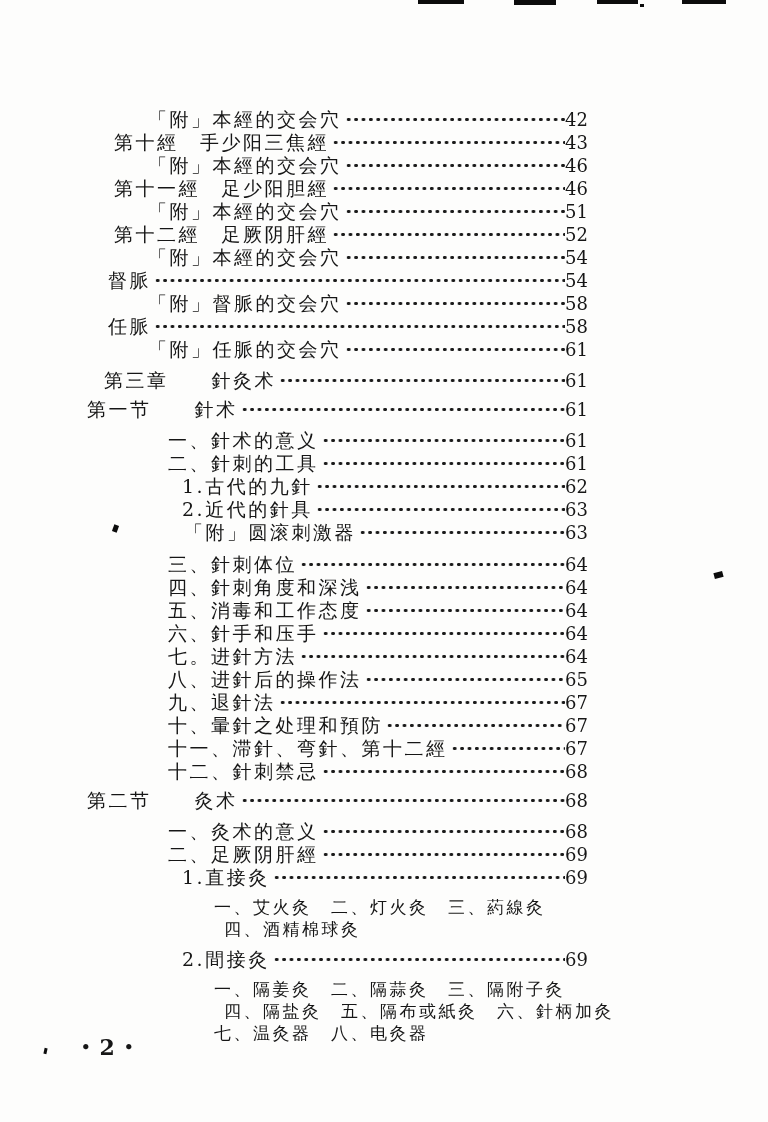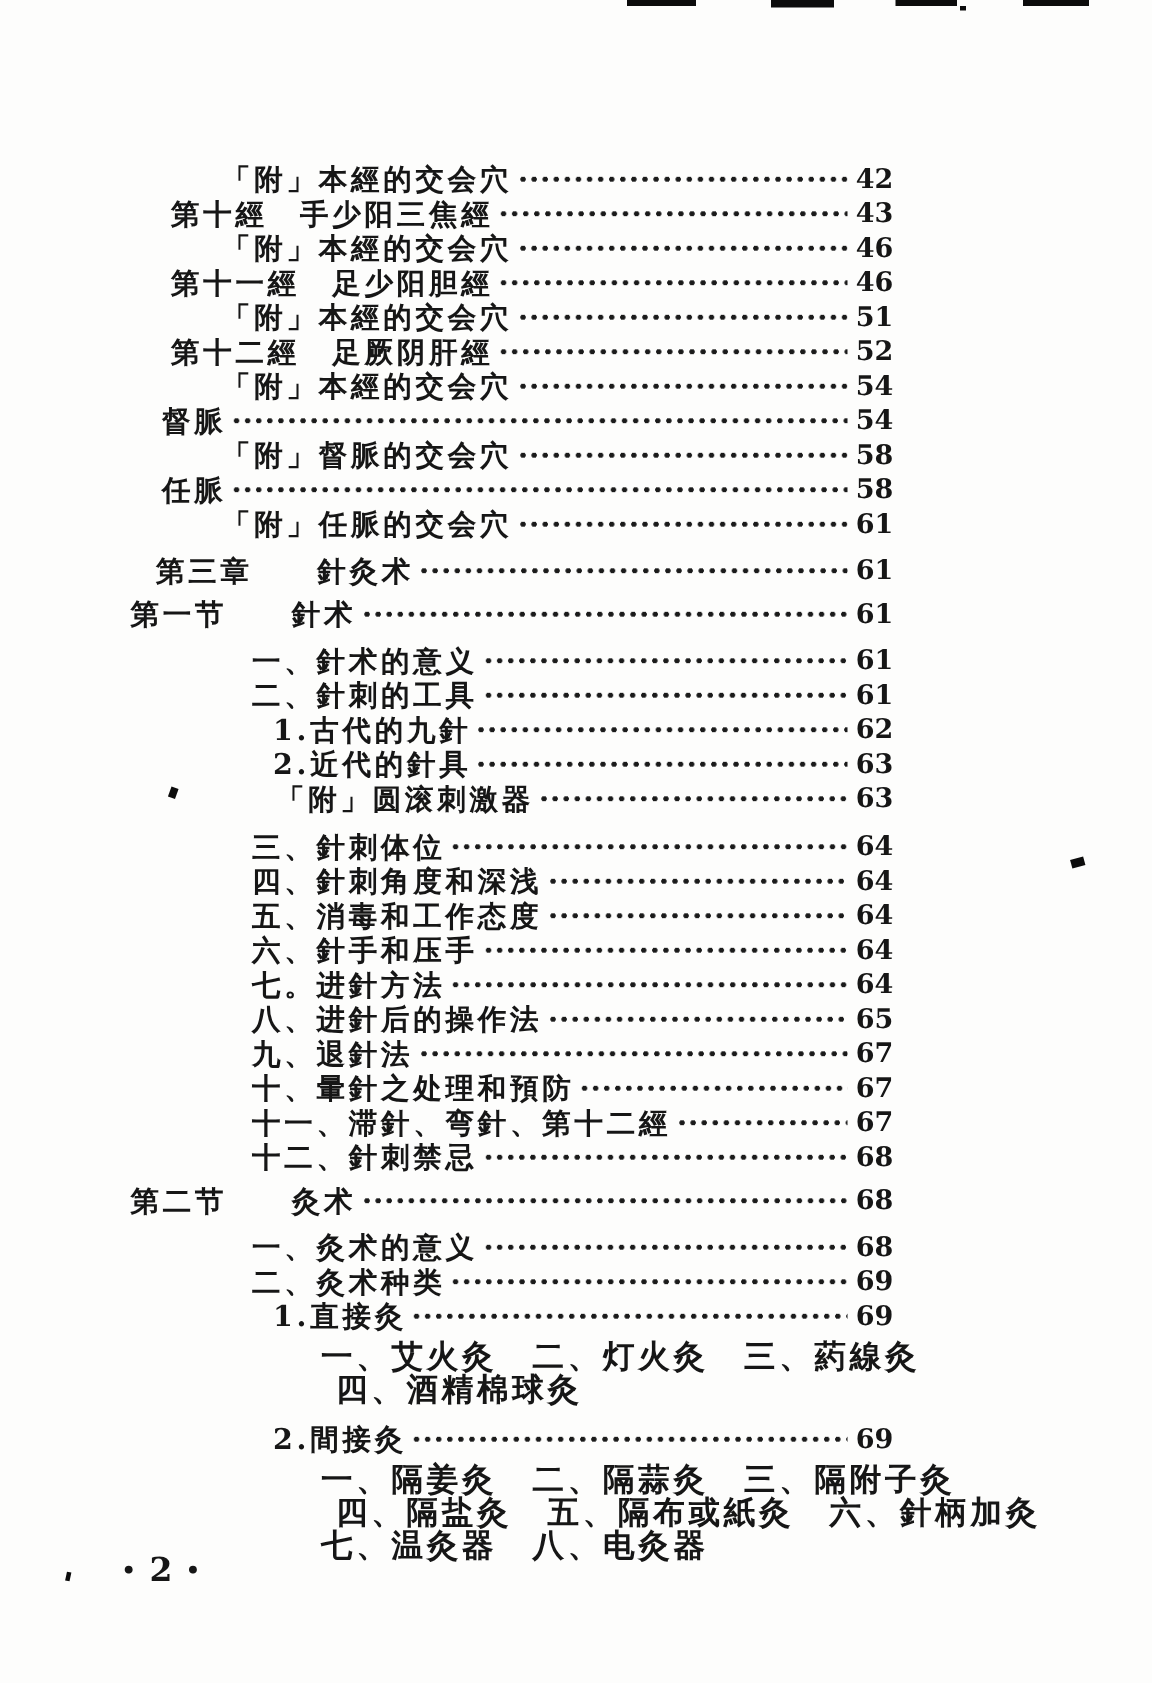--- a/index.html
+++ b/index.html
@@ -34,57 +34,57 @@
     position: absolute;
     left: 0;
     top: 108px;
     width: 601px;
   }
   .row {
     display: flex;
     align-items: center;
     height: 23px;
     font-size: 19px;
-    font-weight: 700;
+    font-weight: 400;
     letter-spacing: 2.5px;
     white-space: nowrap;
   }
   .row .t { white-space: pre; }
   .row .leader {
     flex: 1 1 auto;
     min-width: 14px;
     height: 100%;
     margin-left: 3px;
     background-image: radial-gradient(circle, #1a1a1a 1.6px, rgba(0,0,0,0) 1.9px);
     background-size: 7.4px 11px;
     background-repeat: repeat-x;
     background-position: 0 center;
   }
   .row .pg {
     flex: 0 0 auto;
     width: 36px;
-    text-align: center;
+    text-align: left;
     font-size: 18px;
     letter-spacing: 0;
   }
   
   .lv-chapter { padding-left: 104px; }
   .lv-section { padding-left: 87px; }
   .lv-jing    { padding-left: 114px; }
   .lv-mai     { padding-left: 108px; }
   .lv-fu      { padding-left: 148px; }
   .lv-fu2     { padding-left: 184px; }
   .lv-item    { padding-left: 168px; }
   .lv-num     { padding-left: 182px; }
   .lv-sub     { padding-left: 214px; }
   .lv-subc    { padding-left: 196px; margin-left: 28px; }
   
   .lv-chapter { margin-top: 8px; margin-bottom: 3px; }
   .lv-section { margin-top: 6px; margin-bottom: 8px; }
-  .lv-sub, .lv-subc { height: 22px; font-size: 21px; align-items: flex-end; }
+  .lv-sub, .lv-subc { height: 22px; font-size: 17px; }
   .lv-num + .lv-sub { margin-top: 7px; }
   .lv-subc + .lv-num { margin-top: 8px; }
   .lv-fu2 + .lv-item { margin-top: 9px; }
 
   
   .footer {
     position: absolute;
     left: 72px;
     top: 1034px;
     font-size: 21px;
@@ -252,21 +252,21 @@
     <span class="t">第二节　　灸术</span>
     <span class="leader"></span>
     <span class="pg">68</span>
   </div>
     <div class="row lv-item">
     <span class="t">一、灸术的意义</span>
     <span class="leader"></span>
     <span class="pg">68</span>
   </div>
     <div class="row lv-item">
-    <span class="t">二、灸术种类</span>
+    <span class="t">二、足厥阴肝經</span>
     <span class="leader"></span>
     <span class="pg">69</span>
   </div>
     <div class="row lv-num">
     <span class="t">1.直接灸</span>
     <span class="leader"></span>
     <span class="pg">69</span>
   </div>
     <div class="row lv-sub">
     <span class="t">一、艾火灸　二、灯火灸　三、葯線灸</span>

